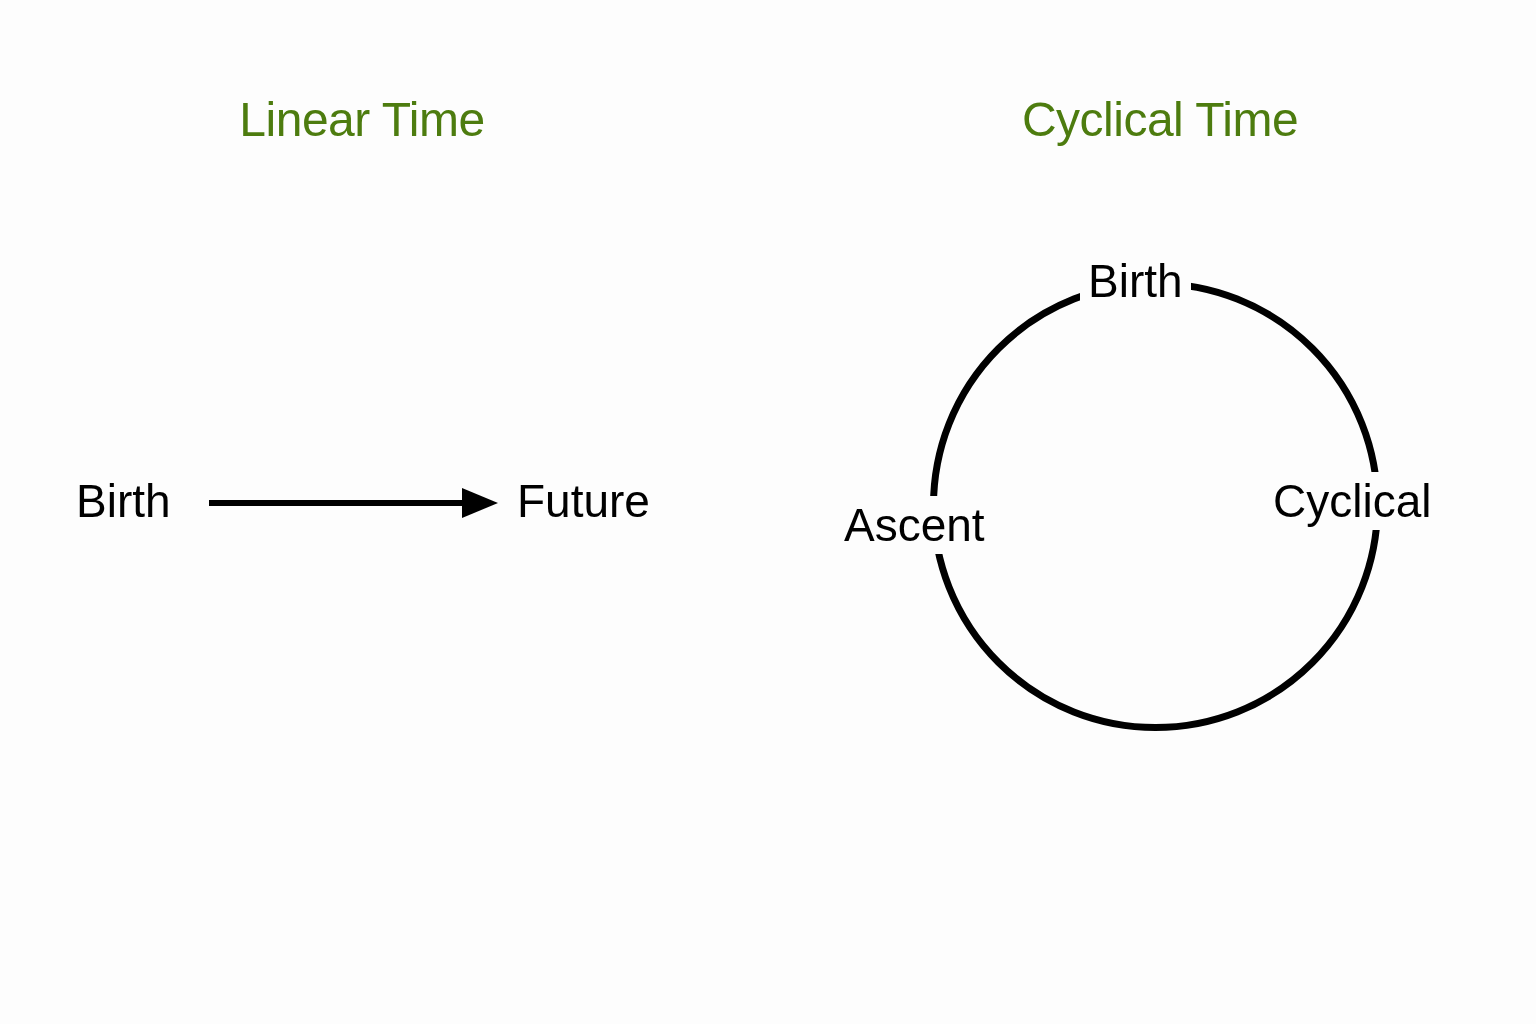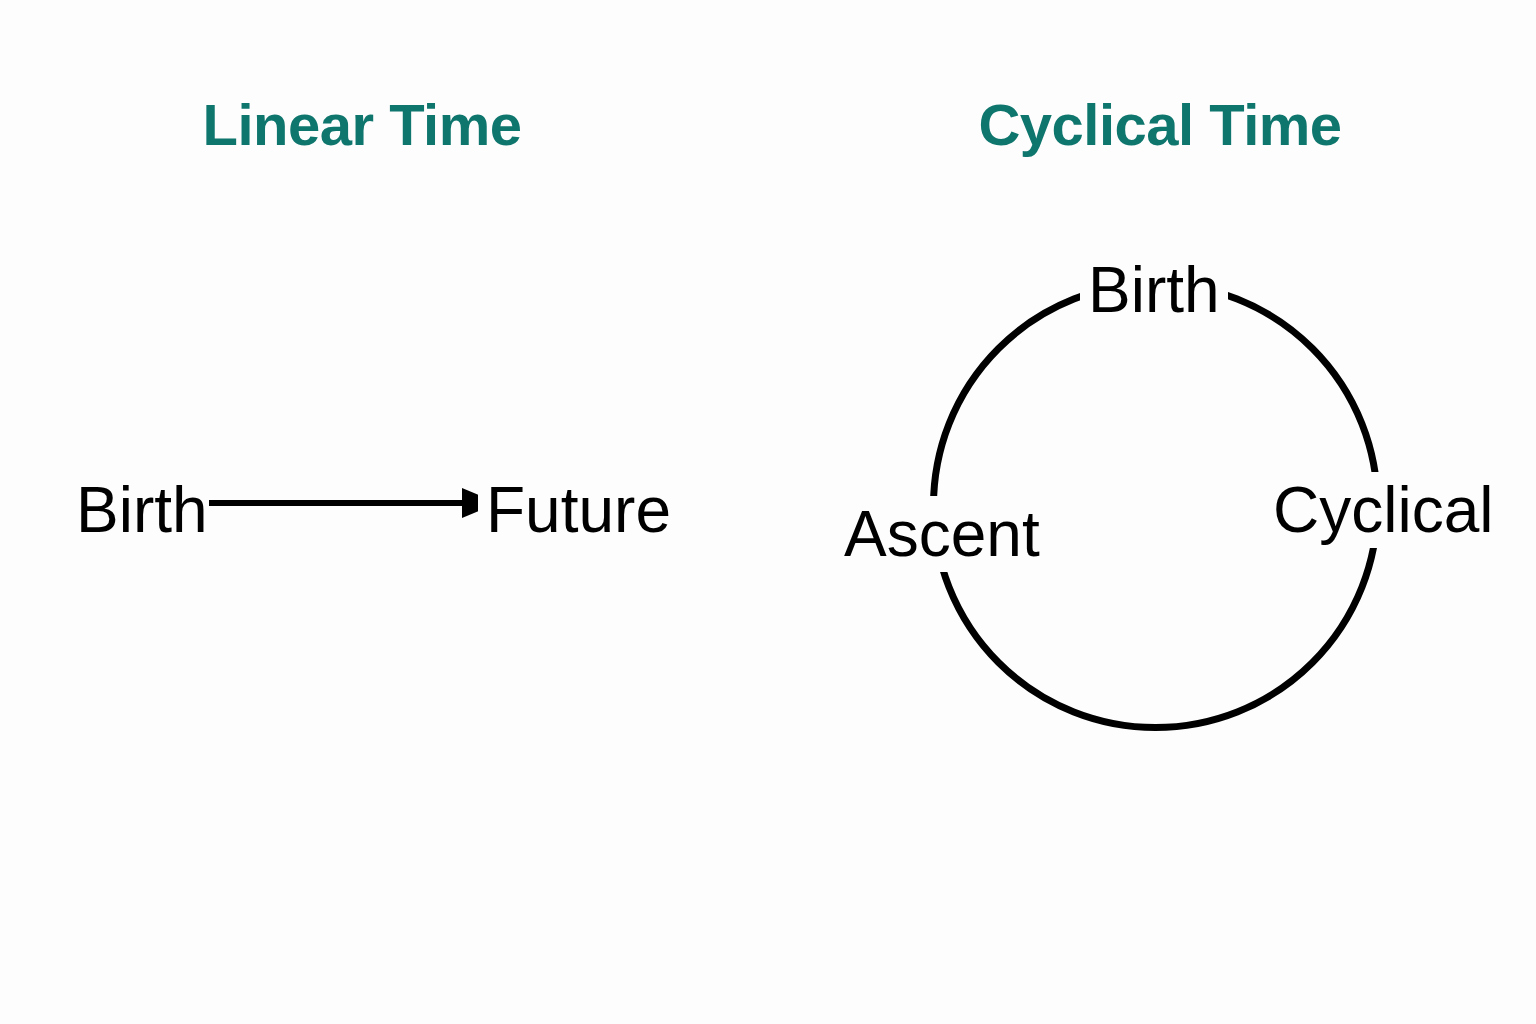--- a/index.html
+++ b/index.html
@@ -16,54 +16,54 @@
     position: relative;
     width: 1536px;
     height: 1024px;
     background: #fdfdfd;
     overflow: hidden;
   }
 
   
   .panel-title {
     position: absolute;
-    font-weight: 700;
-    font-size: 58px;
+    font-weight: 400;
+    font-size: 48px;
     line-height: 1;
-    color: #0f766e;
+    color: #4d7c0f;
     white-space: nowrap;
     letter-spacing: -0.5px;
     text-align: center;
     transform: translateX(-50%);
   }
   #title-linear   { left: 362px; top: 96px; }
   #title-cyclical { left: 1160px; top: 96px; }
 
   
   .node-label {
     position: absolute;
     font-weight: 400;
-    font-size: 64px;
+    font-size: 46px;
     line-height: 1;
     color: #000000;
     white-space: nowrap;
     background: #fdfdfd;     
     padding: 6px 8px;
   }
 
   
   #linear-diagram {
     position: absolute;
     left: 0;
     top: 0;
     width: 768px;
     height: 1024px;
   }
   #label-past   { left: 68px;  top: 472px; }
-  #label-future { left: 478px; top: 472px; }
+  #label-future { left: 509px; top: 472px; }
 
   #linear-arrow {
     position: absolute;
     left: 200px;
     top: 470px;
     width: 310px;
     height: 70px;
   }
 
   

